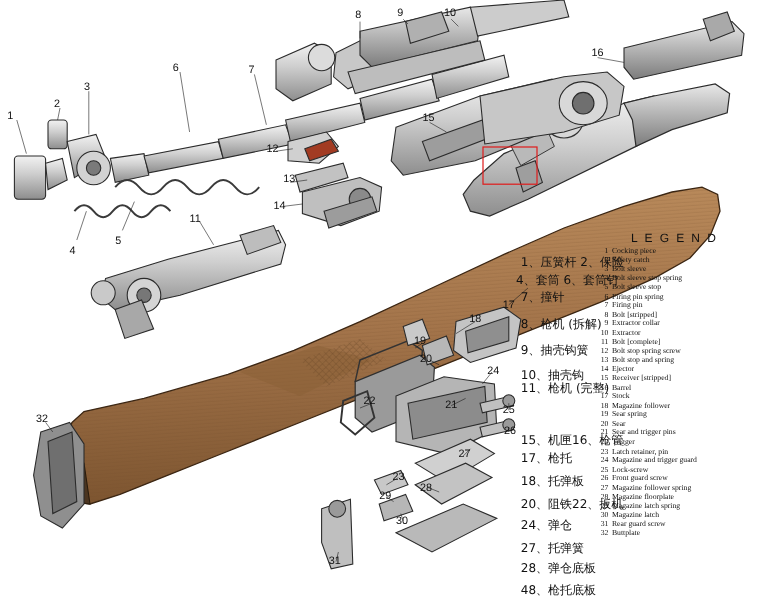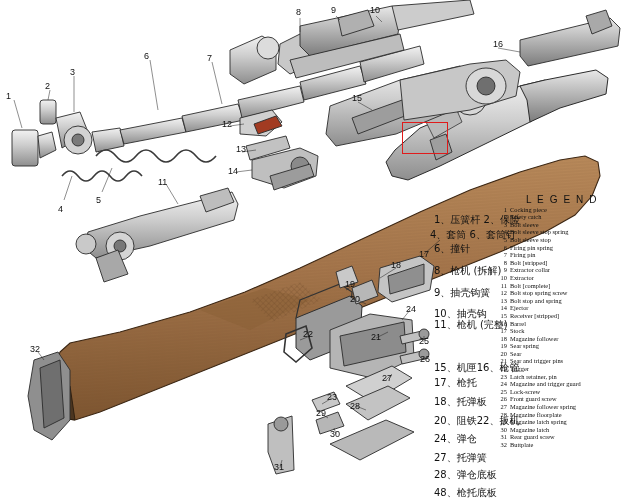--- a/index.html
+++ b/index.html
@@ -414,21 +414,21 @@
         </div>
         <div class="legend-row">
           <span class="n">32</span>
           <span class="t">Buttplate</span>
         </div>
       </div>
   </div>
 
   <div id="cn-layer">
       <div class="cn" style="top: 215px;">1、压簧杆 2、保险</div>
-      <div class="cn" style="top: 244px;">6、撞针</div>
+      <div class="cn" style="top: 244px;">7、撞针</div>
       <div class="cn" style="top: 266px;">8、枪机 (拆解)</div>
       <div class="cn" style="top: 288px;">9、抽壳钩簧</div>
       <div class="cn" style="top: 309px;">10、抽壳钩</div>
       <div class="cn" style="top: 320px; text-align: center;">11、枪机 (完整)</div>
       <div class="cn" style="top: 363px;">15、机匣16、枪管</div>
       <div class="cn" style="top: 378px;">17、枪托</div>
       <div class="cn" style="top: 397px;">18、托弹板</div>
       <div class="cn" style="top: 416px;">20、阻铁22、扳机</div>
       <div class="cn" style="top: 434px;">24、弹仓</div>
       <div class="cn" style="top: 453px;">27、托弹簧</div>

